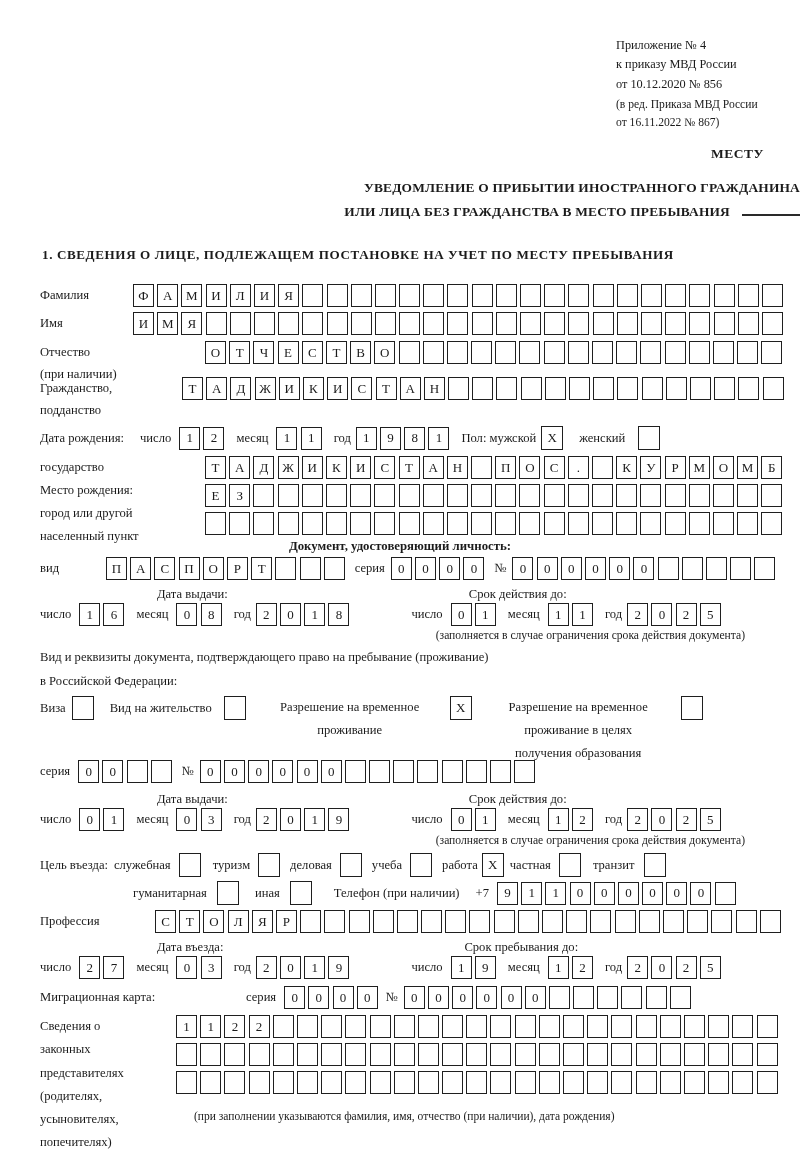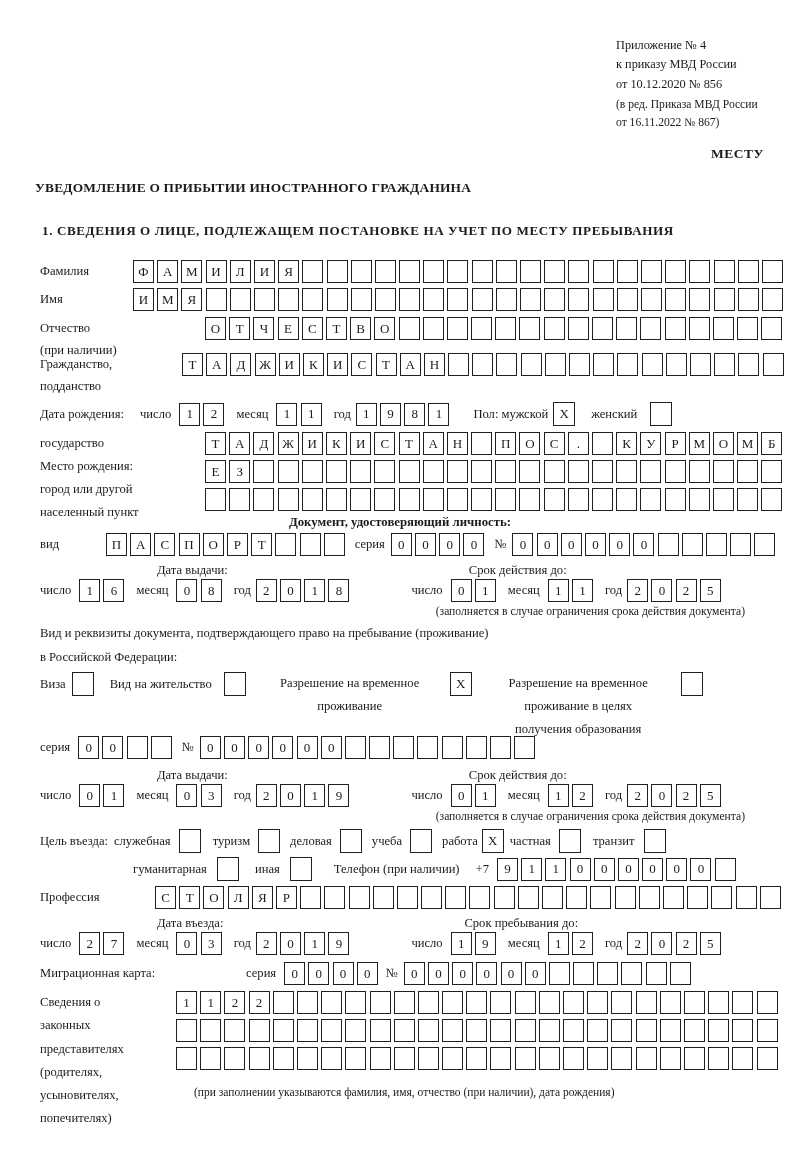--- a/index.html
+++ b/index.html
@@ -11,21 +11,21 @@
     font-size: 12.6px;
     position: relative; overflow: hidden;
   }
   .page { position: absolute; inset: 0; padding-top: 176px; }
 
   .appendix { position: absolute; top: 36px; left: 616px; font-size: 12.3px; line-height: 19.3px; }
   .appendix .edition { margin-top: 2px; font-size: 11.6px; line-height: 18.5px; }
   .forma { position: absolute; top: 146px; left: 0; width: 764px; text-align: right;
            font-weight: bold; font-size: 13.5px; letter-spacing: .5px; }
 
-  .title { text-align: left; font-weight: bold; font-size: 13.4px; line-height: 24px;
+  .title { text-align: right; font-weight: bold; font-size: 13.4px; line-height: 24px;
            padding-left: 35px; letter-spacing: .2px; }
   .title-underline { display: inline-block; width: 58px; height: 13px;
                      border-bottom: 2.2px solid #2a2a2a; margin-left: 12px; }
 
   .sec-heading { margin: 22px 10px 0 42px; font-weight: bold; font-size: 13.1px;
                  letter-spacing: .6px; line-height: 18px; white-space: nowrap; }
 
   .f { display: flex; align-items: center; margin-left: 40px; }
   .fs { display: flex; align-items: flex-start; margin-left: 40px; }
   .lbl { flex: none; position: relative; }
@@ -63,20 +63,21 @@
     <div>от 10.12.2020 № 856</div>
     <div class="edition">
       <div>(в ред. Приказа МВД России</div>
       <div>от 16.11.2022 № 867)</div>
     </div>
   </div>
   <div class="forma">МЕСТУ</div>
 
   <div class="title">
     <div>УВЕДОМЛЕНИЕ О ПРИБЫТИИ ИНОСТРАННОГО ГРАЖДАНИНА</div>
+    <div class="nw"><span>ИЛИ ЛИЦА БЕЗ ГРАЖДАНСТВА В МЕСТО ПРЕБЫВАНИЯ</span><span class="title-underline"></span></div>
   </div>
 
   <div class="sec-heading">1. СВЕДЕНИЯ О ЛИЦЕ, ПОДЛЕЖАЩЕМ ПОСТАНОВКЕ НА УЧЕТ ПО МЕСТУ ПРЕБЫВАНИЯ</div>
 
   <div class="f" style="margin-top:20px">
     <span class="lbl" style="width:93px">Фамилия</span>
     <span class="boxes">
         <span class="cb">Ф</span>
         <span class="cb">А</span>
         <span class="cb">М</span>
@@ -219,21 +220,21 @@
         <span class="cb">1</span>
         <span class="cb">1</span>
       </span>
     <span class="dlbl" style="margin-right:5px">год</span>
     <span class="boxes">
         <span class="cb">1</span>
         <span class="cb">9</span>
         <span class="cb">8</span>
         <span class="cb">1</span>
       </span>
-    <span style="margin-left:24px">Пол: мужской</span>
+    <span style="margin-left:12px">Пол: мужской</span>
     <span class="chk" style="margin-left:5px">X</span>
     <span style="margin-left:16px">женский</span>
     <span class="chk" style="margin-left:13px"></span>
   </div>
 
   <div class="fs" style="margin-top:6px">
     <div class="bp-label">
       <div>государство</div>
       <div>Место рождения:</div>
       <div>город или другой</div>

